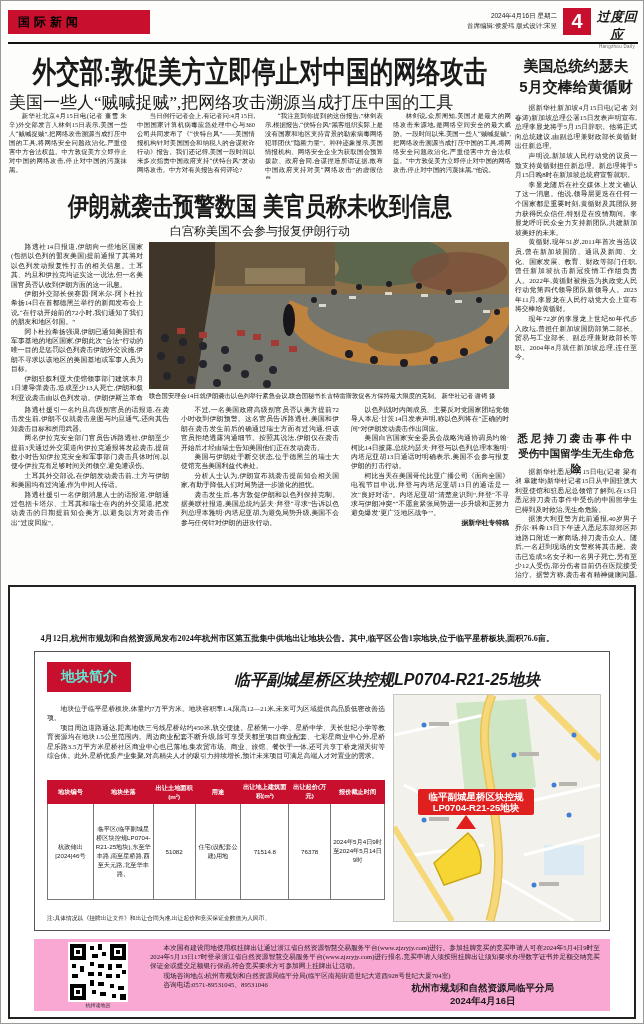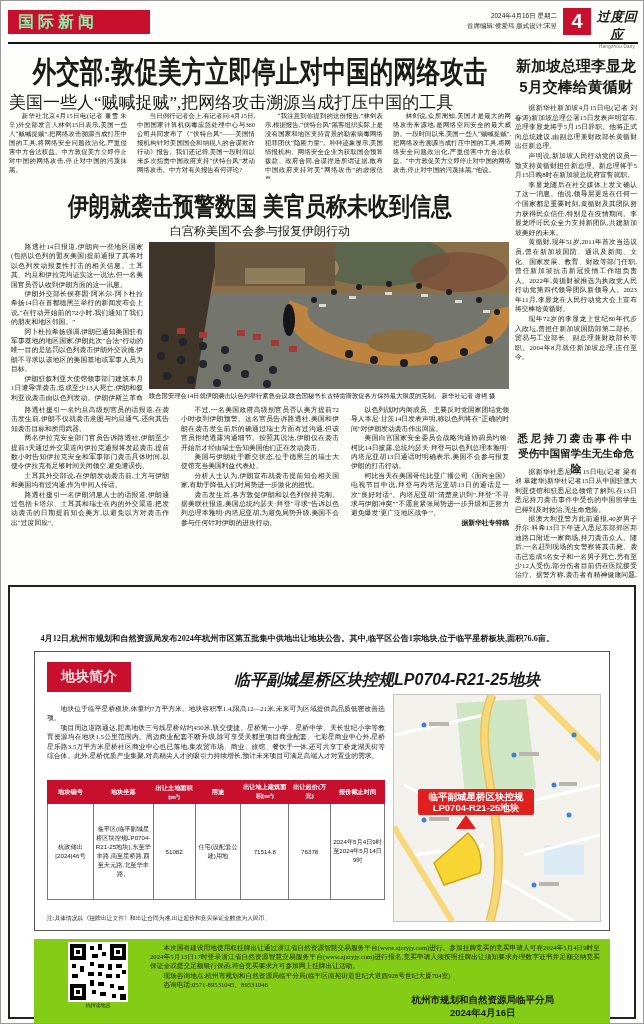--- a/index.html
+++ b/index.html
@@ -4,22 +4,22 @@
 <style>
   html,body{margin:0;padding:0;}
   body{
     width:644px;height:1024px;position:relative;background:#fdfdfb;
     font-family:"Liberation Serif","DejaVu Serif",serif;color:#1a1a1a;
     box-sizing:border-box;border:1px solid #9a9a9a;overflow:hidden;
   }
   .sans{font-family:"Liberation Sans","DejaVu Sans",sans-serif;}
   .abs{position:absolute;}
   
-  #section-banner{left:7px;top:9px;width:132px;height:24px;background:#c8102e;color:#86efac;
-    font-size:16px;font-weight:bold;line-height:24px;padding-left:10px;letter-spacing:4px;}
+  #section-banner{left:7px;top:9px;width:132px;height:24px;background:#c8102e;color:#000000;
+    font-size:12px;font-weight:bold;line-height:24px;padding-left:10px;letter-spacing:4px;}
   #masthead-meta{right:86px;top:10px;text-align:right;font-size:6.5px;line-height:10px;color:#222;}
   #page-num{right:52px;top:7px;width:28px;height:27px;background:#c8102e;color:#fff;
     font-size:20px;font-weight:bold;text-align:center;line-height:27px;}
   #paper-logo{right:3px;top:7px;width:46px;text-align:center;}
   #paper-logo .logo-cn{font-size:13px;font-weight:bold;letter-spacing:0.5px;font-style:italic;}
   #paper-logo .logo-en{font-size:4.5px;color:#666;letter-spacing:0.3px;}
   #masthead-rule{top:41px;left:7px;width:630px;height:2px;background:#111;}
   
   #lead-headline{left:8px;top:50px;width:502px;text-align:center;font-size:23.5px;font-weight:900;
     transform:scaleY(1.28);transform-origin:top;white-space:nowrap;letter-spacing:0;}
@@ -46,29 +46,29 @@
   #syd-headline .l1{font-size:10.5px;letter-spacing:2.5px;line-height:15px;}
   #syd-headline .l2{font-size:10.5px;letter-spacing:0;line-height:15px;}
   #syd-body{left:514px;top:466px;width:122px;height:114px;font-size:6.8px;line-height:9.4px;
     text-align:justify;overflow:hidden;}
   
   #land{left:7px;top:584px;width:628px;height:434px;border:2px solid #222;background:#fff;box-sizing:border-box;}
   #land-banner{left:0;top:0;width:100%;height:38px;background:#f2c6c2;display:flex;align-items:center;
     justify-content:center;font-size:26px;font-weight:900;letter-spacing:2px;color:#111;}
   #land-intro{left:14px;top:46px;width:596px;font-size:8.2px;font-weight:bold;text-indent:2em;}
   #land-box{left:24px;top:64px;width:576px;height:280px;border:1px solid #555;box-sizing:border-box;}
-  #plot-label{left:12px;top:10px;background:#c8102e;color:#e5e5e5;font-size:14px;font-weight:bold;padding:6px 14px;}
+  #plot-label{left:12px;top:10px;background:#c8102e;color:#5eead4;font-size:14px;font-weight:bold;padding:6px 14px;}
   #plot-title{left:140px;top:18px;width:424px;text-align:center;font-size:16px;font-weight:900;font-style:italic;}
   #plot-desc{left:12px;top:52px;width:338px;font-size:6.8px;line-height:9.4px;text-align:justify;}
   #plot-table{left:12px;top:128px;width:338px;border-collapse:collapse;font-size:6.2px;text-align:center;}
   #plot-table th{background:#c8102e;color:#fff;border:0.5px solid #c8102e;padding:2px 1px;font-weight:bold;}
   #plot-table td{border:0.5px solid #777;padding:2px 1px;vertical-align:middle;}
   #table-note{left:12px;top:262px;width:338px;font-size:5.8px;}
   #plot-map{left:358px;top:42px;width:206px;height:226px;border:1px solid #c9c6c0;background:#f3f1ec;}
-  #land-footer{left:24px;top:352px;width:576px;height:84px;background:#84cc16;}
+  #land-footer{left:24px;top:352px;width:576px;height:72px;background:#f9a8d4;}
   #qr{left:34px;top:3px;width:60px;height:60px;}
   #qr-label{left:24px;top:63px;width:80px;text-align:center;font-size:5px;}
   #footer-text{left:116px;top:4px;width:450px;font-size:6.7px;line-height:9.2px;text-align:justify;}
   #signature{right:56px;bottom:4px;text-align:center;font-size:9.5px;font-weight:bold;line-height:13px;}
 </style>
 </head>
 <body>
 
 <div class="abs sans" id="section-banner">国际新闻</div>
 <div class="abs sans" id="masthead-meta">
@@ -184,21 +184,21 @@
   <p class="indent">美国与伊朗处于断交状态,位于德黑兰的瑞士大使馆充当美国利益代表处。</p>
   <p class="indent">分析人士认为,伊朗宣布就袭击提前知会相关国家,有助于降低人们对局势进一步激化的担忧。</p>
   <p class="indent">袭击发生后,各方敦促伊朗和以色列保持克制。据美联社报道,美国总统约瑟夫·拜登“寻求”告诉以色列总理本雅明·内塔尼亚胡,为避免局势升级,美国不会参与任何针对伊朗的进攻行动。</p>
   <p class="indent">以色列战时内阁成员、主要反对党国家团结党领导人本尼·甘茨14日发表声明,称以色列将在“正确的时间”对伊朗发动袭击作出回应。</p>
   <p class="indent">美国白宫国家安全委员会战略沟通协调员约翰·柯比14日披露,总统约瑟夫·拜登与以色列总理本雅明·内塔尼亚胡13日通话时明确表示,美国不会参与报复伊朗的打击行动。</p>
   <p class="indent">柯比当天在美国哥伦比亚广播公司《面向全国》电视节目中说,拜登与内塔尼亚胡13日的通话是一次“良好对话”。内塔尼亚胡“清楚意识到”,拜登“不寻求与伊朗冲突”“不愿意紧张局势进一步升级和正努力避免爆发‘更广泛地区战争’”。</p>
   <p class="indent tail">据新华社专特稿</p>
 </div>
 
 <div class="abs sans" id="sg-headline">
-  <div>新加坡总理李显龙</div>
+  <div>美国总统约瑟夫</div>
   <div>5月交棒给黄循财</div>
 </div>
 <div class="abs" id="sg-body">
   <p class="indent">据新华社新加坡4月15日电(记者 刘春涛)新加坡总理公署15日发表声明宣布,总理李显龙将于5月15日辞职。他将正式向总统建议,由副总理兼财政部长黄循财出任新总理。</p>
   <p class="indent">声明说,新加坡人民行动党的议员一致支持黄循财担任新总理。新总理将于5月15日晚8时在新加坡总统府宣誓就职。</p>
   <p class="indent">李显龙随后在社交媒体上发文确认了这一消息。他说,领导层更迭在任何一个国家都是重要时刻,黄循财及其团队努力获得民众信任,特别是在疫情期间。李显龙呼吁民众全力支持新团队,共建新加坡美好的未来。</p>
   <p class="indent">黄循财,现年51岁,2011年首次当选议员,曾在新加坡国防、通讯及新闻、文化、国家发展、教育、财政等部门任职,曾任新加坡抗击新冠疫情工作组负责人。2022年,黄循财被推选为执政党人民行动党第四代领导团队新领导人。2023年11月,李显龙在人民行动党大会上宣布将交棒给黄循财。</p>
   <p class="indent">现年72岁的李显龙上世纪80年代步入政坛,曾担任新加坡国防部第二部长、贸易与工业部长、副总理兼财政部长等职。2004年8月就任新加坡总理,连任至今。</p>
 </div>
 <div class="abs sans" id="syd-headline">

